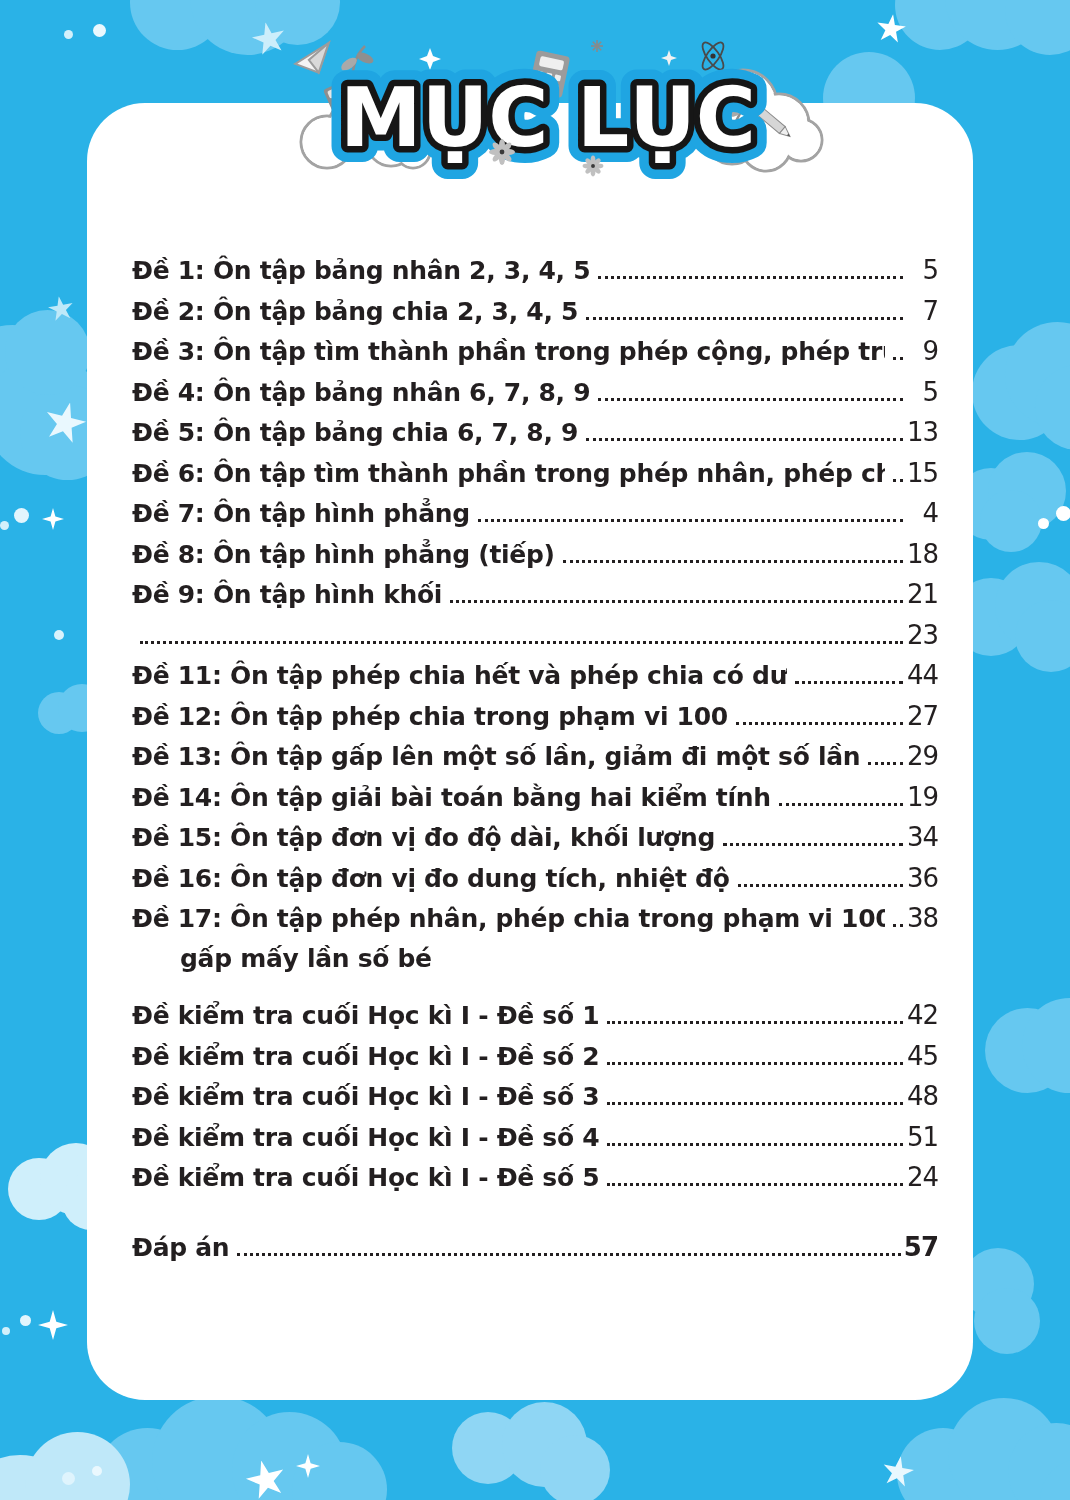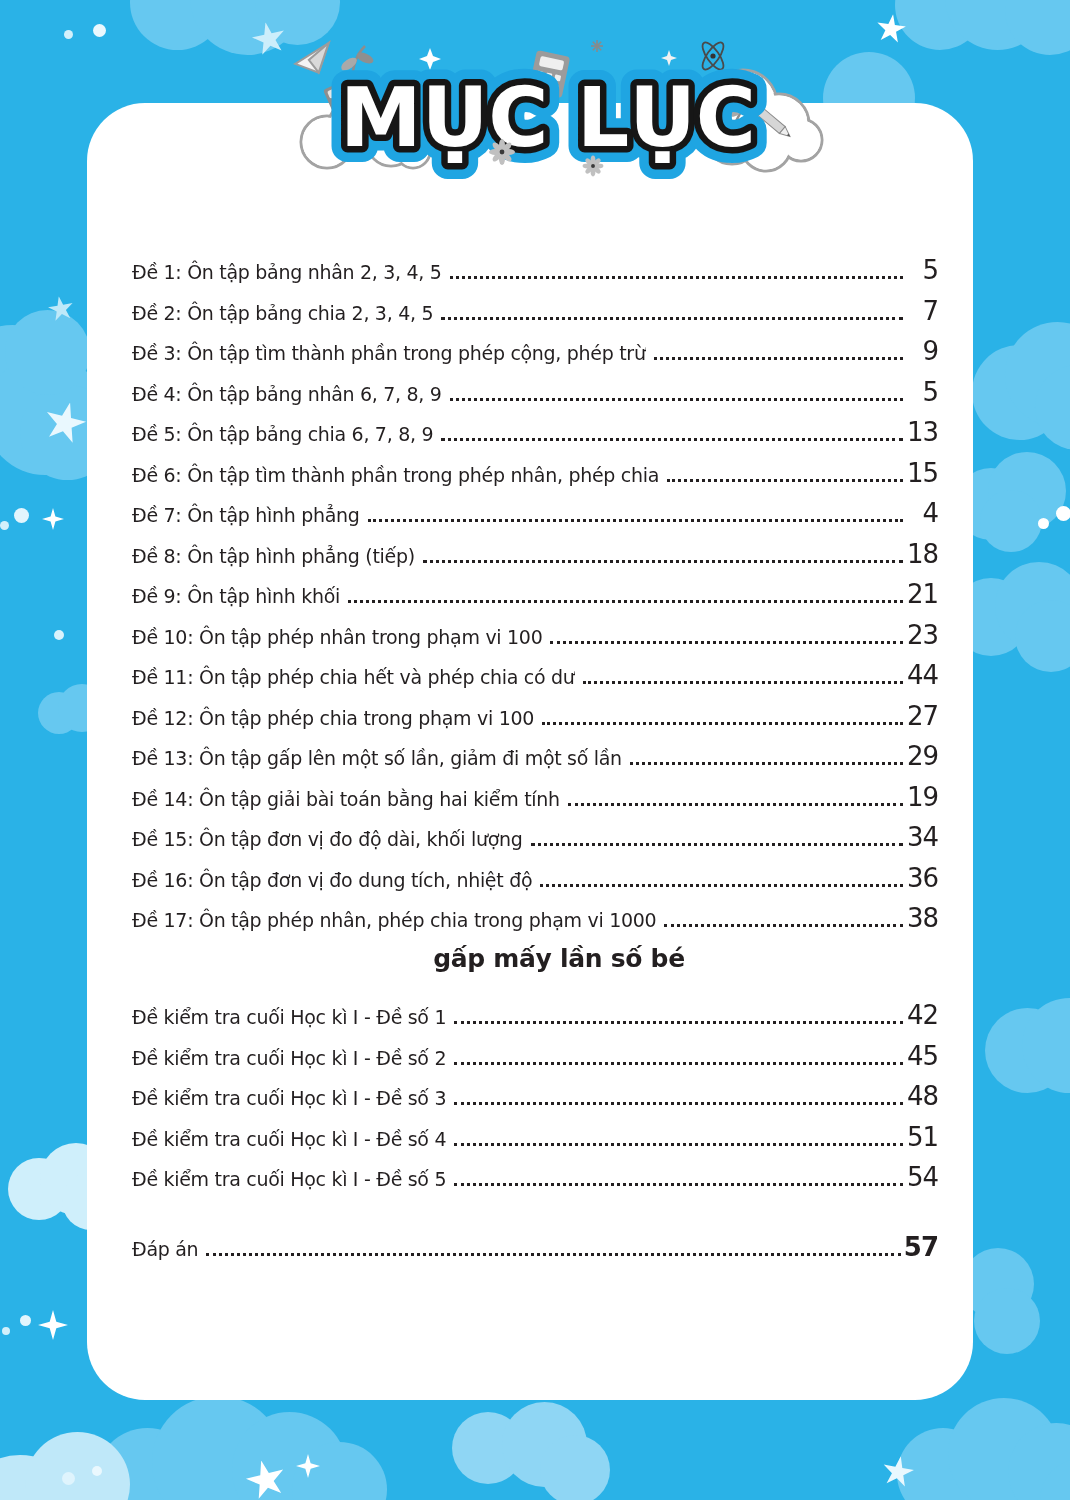--- a/index.html
+++ b/index.html
@@ -19,24 +19,24 @@
 
   
   .card{position:absolute;left:87px;top:103px;width:886px;height:1297px;background:var(--card);border-radius:58px;z-index:2;}
 
   
   .title-art{position:absolute;left:255px;top:34px;width:586px;height:176px;z-index:3;}
 
   
   .toc{position:absolute;left:132px;top:250px;width:806px;z-index:4;color:var(--ink);}
   .row{display:flex;align-items:baseline;height:40.5px;line-height:40.5px;}
-  .lbl{font-weight:normal;font-size:19px;letter-spacing:-0.3px;white-space:nowrap;flex:0 1 auto;min-width:0;overflow:hidden;}
+  .lbl{font-weight:bold;font-size:25px;letter-spacing:-0.3px;white-space:nowrap;flex:0 1 auto;min-width:0;overflow:hidden;}
   .leader{flex:1 1 auto;min-width:10px;height:4px;border-bottom:3.6px dotted var(--ink);margin:0 3px 0 8px;}
   .pg{flex:0 0 auto;min-width:32px;text-align:right;font-size:26px;font-weight:400;letter-spacing:-1px;}
-  .cont{height:40.5px;line-height:40.5px;font-weight:bold;font-size:25px;letter-spacing:-0.3px;margin-left:48px;text-align:center;}
+  .cont{height:40.5px;line-height:40.5px;font-weight:bold;font-size:25px;letter-spacing:-0.3px;margin-left:48px;}
   #toc-exams{margin-top:16px;}
   #toc-answer{margin-top:29px;}
   #toc-answer .pg{font-weight:bold;}
 </style>
 </head>
 <body>
 
 <div class="page">
 
   <div class="cloud">
@@ -313,21 +313,20 @@
     <span class="pg">18</span>
   </div>
 
   <div class="row">
     <span class="lbl">Đề 9: Ôn tập hình khối</span>
     <span class="leader"></span>
     <span class="pg">21</span>
   </div>
 
   <div class="row">
-    <span class="lbl">Đề 10: Ôn tập phép nhân trong phạm vi 100</span>
     <span class="leader"></span>
     <span class="pg">23</span>
   </div>
 
   <div class="row">
     <span class="lbl">Đề 11: Ôn tập phép chia hết và phép chia có dư</span>
     <span class="leader"></span>
     <span class="pg">44</span>
   </div>
 
@@ -390,21 +389,21 @@
 
   <div class="row">
     <span class="lbl">Đề kiểm tra cuối Học kì I - Đề số 4</span>
     <span class="leader"></span>
     <span class="pg">51</span>
   </div>
 
   <div class="row">
     <span class="lbl">Đề kiểm tra cuối Học kì I - Đề số 5</span>
     <span class="leader"></span>
-    <span class="pg">54</span>
+    <span class="pg">24</span>
   </div>
 </div>
     <div id="toc-answer">
   <div class="row">
     <span class="lbl">Đáp án</span>
     <span class="leader"></span>
     <span class="pg">57</span>
   </div>
 </div>
   </div>

